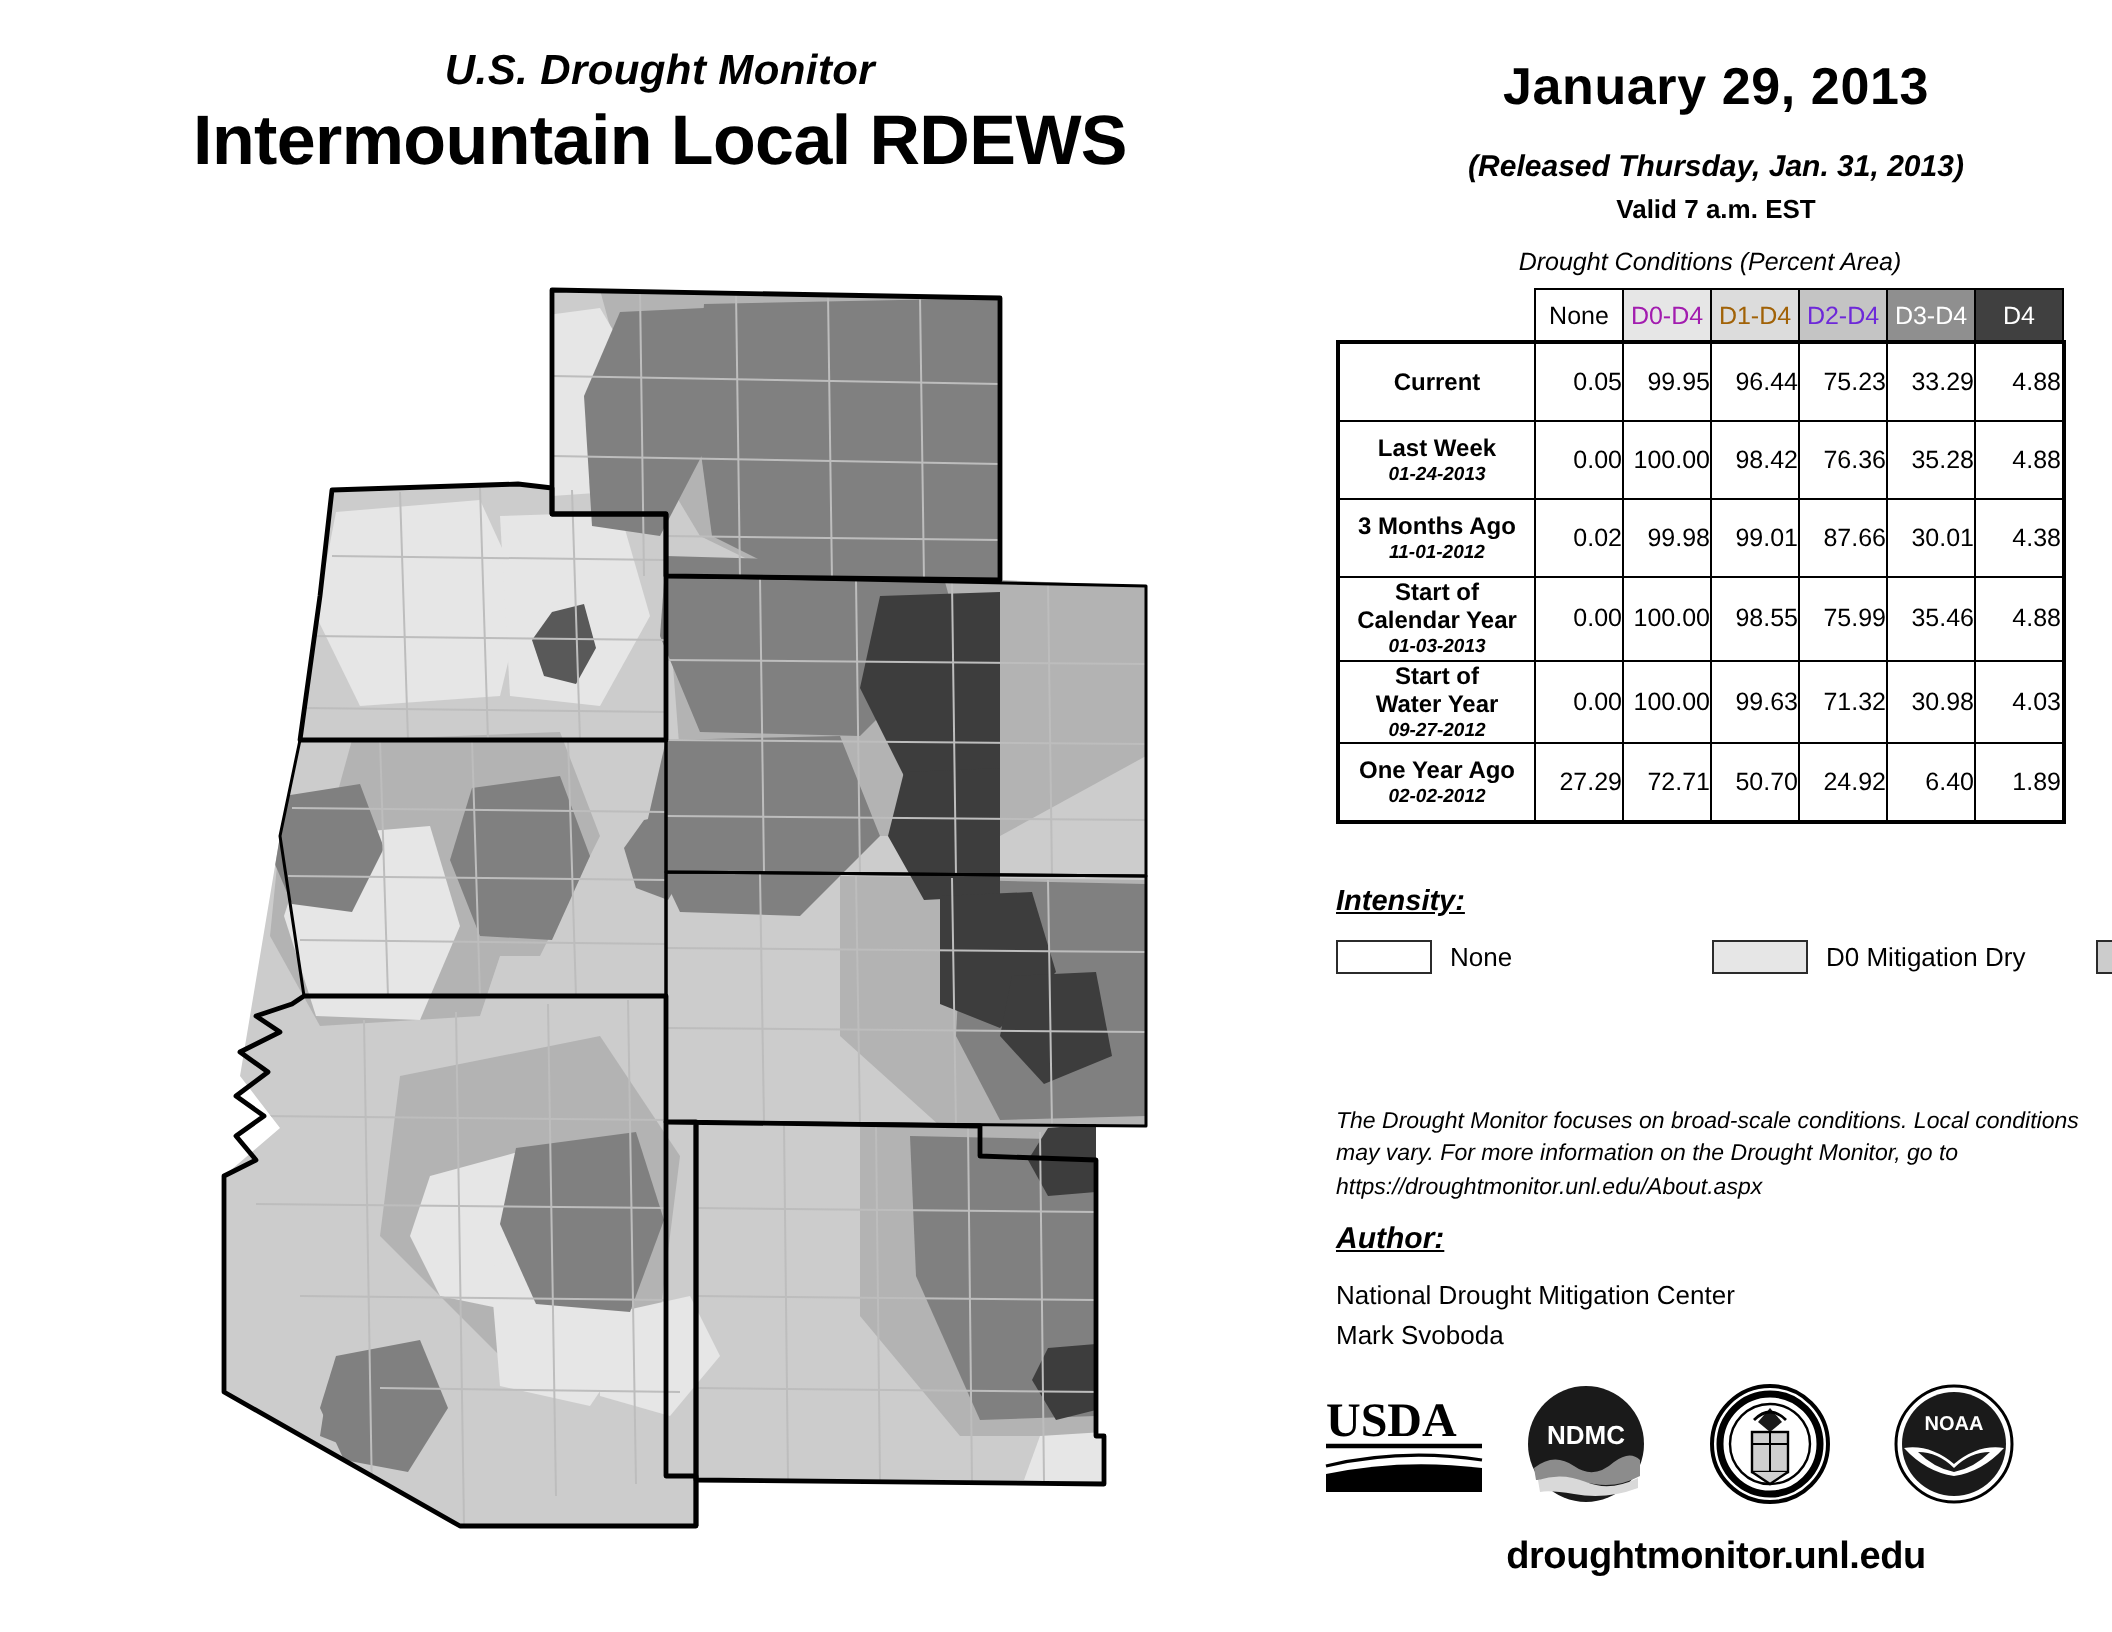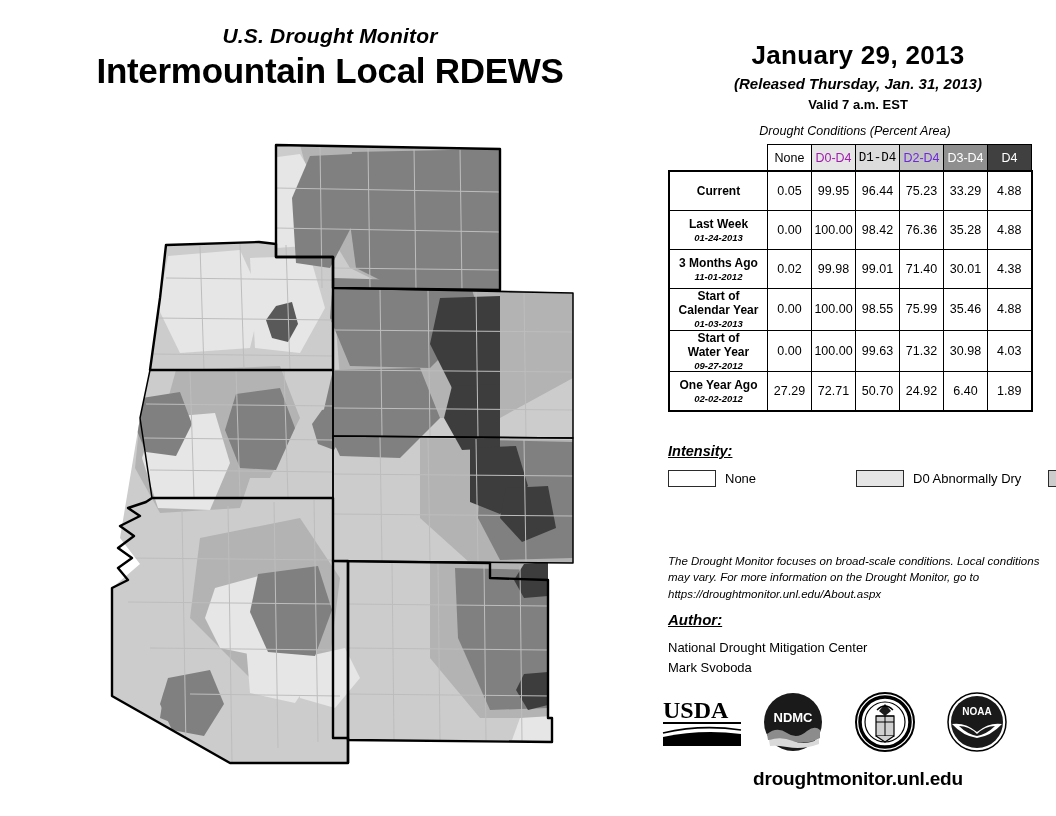--- a/index.html
+++ b/index.html
@@ -50,34 +50,34 @@
   #map-svg { display: block; width: 660px; height: 690px; }
 
   
   #right-panel {
     position: absolute;
     left: 660px; top: 0;
     width: 396px; height: 816px;
   }
   #date-block {
     position: absolute;
-    left: 0; top: 40px;
+    left: 0; top: 28px;
     width: 396px;
     text-align: center;
   }
   #valid-date {
     font-size: 26px;
     font-weight: bold;
     letter-spacing: .3px;
   }
   #released {
     font-size: 15px;
     font-weight: bold;
     font-style: italic;
-    margin-top: 4px;
+    margin-top: 16px;
   }
   #valid-time {
     font-size: 13px;
     font-weight: bold;
     margin-top: 5px;
   }
 
   #table-caption {
     position: absolute;
     left: 0; top: 124px;
@@ -119,31 +119,32 @@
     font-weight: bold;
     font-size: 12px;
     line-height: 1.18;
     border-left-width: 2px;
   }
   #cond-table tbody tr:first-child td { border-top-width: 2px; }
   #cond-table tbody tr:last-child  td { border-bottom-width: 2px; }
   #cond-table tbody td:last-child { border-right-width: 2px; }
   #cond-table tbody td.val {
     font-size: 12.5px;
+    text-align: right;
   }
   .rowdate {
     display: block;
     font-size: 9.5px;
     font-style: italic;
     font-weight: bold;
     margin-top: 1px;
   }
   .hdr-none { background:#ffffff; color:#000; }
   .hdr-d0   { background:#e6e6e6; color:#a21caf; }
-  .hdr-d1   { background:#dcdcdc; color:#000000;font-family:Liberation Mono, monospace; }
+  .hdr-d1   { background:#dcdcdc; color:#a16207; }
   .hdr-d2   { background:#c4c4c4; color:#6d28d9; }
   .hdr-d3   { background:#8f8f8f; color:#fff; }
   .hdr-d4   { background:#404040; color:#fff; }
 
   
   #intensity-title {
     position: absolute;
     left: 668px; top: 443px;
     font-size: 14.5px;
     font-style: italic;
@@ -390,21 +391,21 @@
         <td class="val">98.42</td>
         <td class="val">76.36</td>
         <td class="val">35.28</td>
         <td class="val">4.88</td>
       </tr>
       <tr>
         <td class="rowlabel">3 Months Ago<span class="rowdate">11-01-2012</span></td>
         <td class="val">0.02</td>
         <td class="val">99.98</td>
         <td class="val">99.01</td>
-        <td class="val">71.40</td>
+        <td class="val">87.66</td>
         <td class="val">30.01</td>
         <td class="val">4.38</td>
       </tr>
       <tr>
         <td class="rowlabel">Start of<br>Calendar Year<span class="rowdate">01-03-2013</span></td>
         <td class="val">0.00</td>
         <td class="val">100.00</td>
         <td class="val">98.55</td>
         <td class="val">75.99</td>
         <td class="val">35.46</td>
@@ -432,21 +433,21 @@
 </table>
 
 <div id="intensity-title">Intensity:</div>
 <div id="legend">
     <div class="legend-item">
       <span class="swatch" style="background: rgb(255, 255, 255);"></span>
       <span class="legend-label">None</span>
     </div>
     <div class="legend-item">
       <span class="swatch" style="background: rgb(230, 230, 230);"></span>
-      <span class="legend-label">D0 Abnormally Dry</span>
+      <span class="legend-label">D0 Mitigation Dry</span>
     </div>
     <div class="legend-item">
       <span class="swatch" style="background: rgb(204, 204, 204);"></span>
     </div>
   </div>
 
 <div id="disclaimer">The Drought Monitor focuses on broad-scale conditions. Local conditions may vary. For more information on the Drought Monitor, go to https://droughtmonitor.unl.edu/About.aspx</div>
 
 <div id="author-title">Author:</div>
 <div id="author-lines">

